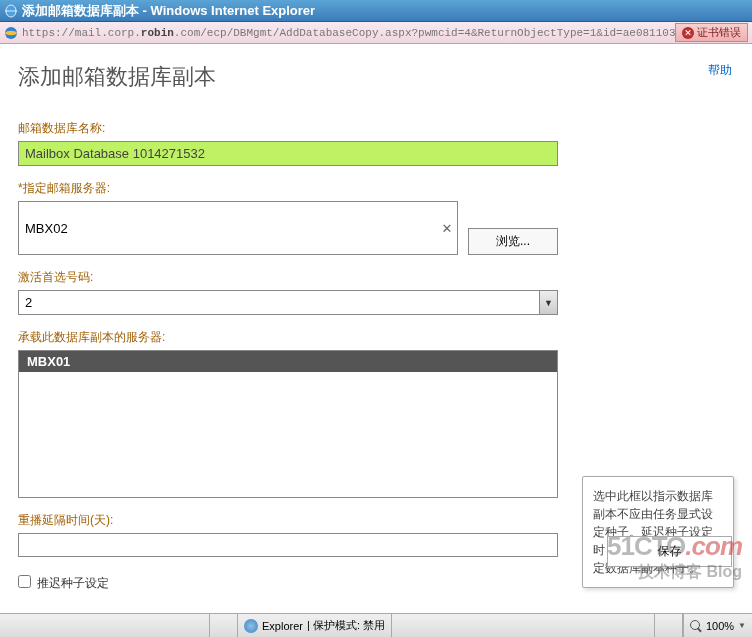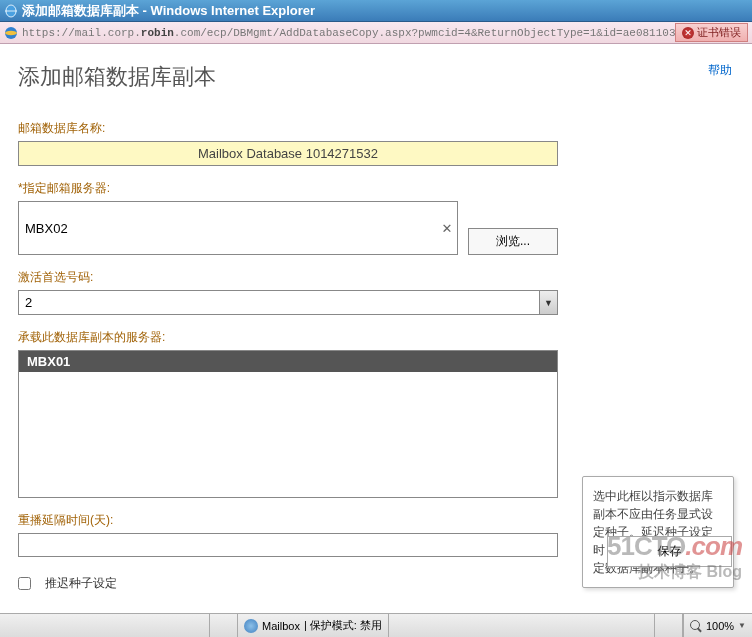--- a/index.html
+++ b/index.html
@@ -10,33 +10,33 @@
 .addrbar { height: 22px; background: linear-gradient(#f8e8f0, #f0d8e0); border-bottom: 1px solid #c0a0b0; display: flex; align-items: center; padding: 0 4px; position: relative; }
 .addrbar .favicon2 { width: 14px; height: 14px; margin-right: 4px; }
 .addrbar .url { font-family: "Courier New", monospace; font-size: 11px; color: #777; white-space: nowrap; overflow: hidden; flex: 1; }
 .addrbar .url .domain { font-weight: bold; color: #444; }
 .addrbar .cert-error { background: linear-gradient(#f8d0d0, #f0b0b0); border: 1px solid #d08080; padding: 1px 6px; font-size: 11px; color: #802020; display: flex; align-items: center; gap: 3px; }
 .addrbar .cert-error .shield { width: 12px; height: 12px; background: radial-gradient(#d04040, #a02020); border-radius: 50%; display: inline-flex; align-items: center; justify-content: center; color: #fff; font-size: 9px; }
 .content { padding: 18px 18px 0 18px; position: relative; height: calc(100% - 44px - 24px); overflow: hidden; }
 .help-link { position: absolute; top: 18px; right: 20px; color: #0066cc; font-size: 12px; }
 .page-title { font-size: 22px; color: #555; font-weight: normal; margin-bottom: 28px; }
 .field-label { font-size: 12px; color: #a16207; margin-bottom: 4px; }
-.ro-field { width: 540px; border: 1px solid #888; background: #fef9c3; padding: 4px 6px; font-size: 13px; color: #444; margin-bottom: 14px; text-align: center; }
+.ro-field { width: 540px; border: 1px solid #888; background: #bef264; padding: 4px 6px; font-size: 13px; color: #444; margin-bottom: 14px; }
 .row { display: flex; gap: 10px; margin-bottom: 14px; width: 540px; }
 .input-wrap { flex: 1; border: 1px solid #888; display: flex; align-items: center; background: #fff; }
 .input-wrap input { flex: 1; border: none; padding: 4px 6px; font-size: 13px; outline: none; }
 .clear-icon { width: 20px; text-align: center; color: #666; font-size: 13px; cursor: pointer; }
 .browse-btn { width: 90px; border: 1px solid #888; background: #f8f8f8; padding: 4px 0; font-size: 12px; text-align: center; cursor: pointer; margin-top: 27px; }
 .select-wrap { width: 540px; border: 1px solid #888; display: flex; align-items: stretch; margin-bottom: 14px; background: #fff; }
 .select-wrap .sel-val { flex: 1; padding: 4px 6px; font-size: 13px; }
 .select-wrap .dd { width: 18px; background: linear-gradient(#eee,#ccc); border-left: 1px solid #888; display: flex; align-items: center; justify-content: center; font-size: 9px; color: #333; }
 .server-list { width: 540px; border: 1px solid #888; height: 148px; background: #fff; margin-bottom: 14px; overflow: hidden; }
 .server-row { background: #555; color: #fff; padding: 3px 8px; font-size: 13px; font-weight: bold; }
 .text-input { width: 540px; border: 1px solid #888; padding: 4px 6px; font-size: 13px; margin-bottom: 18px; height: 24px; }
-.checkbox-row { display: flex; align-items: center; gap: 14px; font-size: 12px; color: #333; }
+.checkbox-row { display: flex; align-items: flex-start; gap: 6px; font-size: 12px; color: #333; }
 .checkbox-row input { width: 13px; height: 13px; }
 .tooltip { position: absolute; right: 18px; top: 432px; width: 152px; border: 1px solid #aaa; background: #fff; padding: 10px; font-size: 12px; color: #444; line-height: 1.5; box-shadow: 2px 2px 4px rgba(0,0,0,0.15); border-radius: 2px; }
 .footer-actions { position: absolute; bottom: 46px; right: 20px; }
 .save-btn { width: 125px; padding: 6px 0; border: 1px solid #aaa; background: #fff; font-size: 12px; text-align: center; cursor: pointer; }
 .watermark { position: absolute; bottom: 30px; right: 10px; font-family: Arial, sans-serif; color: rgba(100,100,100,0.45); text-align: right; pointer-events: none; }
 .watermark .l1 { font-size: 26px; font-weight: bold; letter-spacing: -1px; }
 .watermark .l1 .red { color: rgba(200,60,60,0.55); font-style: italic; }
 .watermark .l2 { font-size: 16px; font-weight: bold; }
 .statusbar { position: absolute; bottom: 0; left: 0; right: 0; height: 24px; background: linear-gradient(#f0f0f0,#dcdcdc); border-top: 1px solid #aaa; display: flex; align-items: center; font-size: 11px; }
 .sb-cell { border-right: 1px solid #aaa; height: 100%; display: flex; align-items: center; padding: 0 6px; gap: 4px; }
@@ -123,21 +123,21 @@
     <div class="l1"><span>51CTO</span><span class="red">.com</span></div>
     <div class="l2"><span>技术博客</span> <span class="red">Blog</span></div>
   </div>
 </div>
 
 <div class="statusbar">
   <div class="sb-cell" style="width:210px"></div>
   <div class="sb-cell" style="width:28px"></div>
   <div class="sb-cell">
     <span class="sb-icon zone-icon"></span>
-    <span>Mailbox</span>
+    <span>Explorer</span>
     <span>| 保护模式: 禁用</span>
   </div>
   <div class="sb-spacer"></div>
   <div class="sb-cell" style="width:28px"></div>
   <div class="sb-cell" style="width:28px"></div>
   <div class="zoom-sep">
     <span class="mag-icon"></span>
     <span>100%</span>
     <span class="dd-small">▼</span>
   </div>

